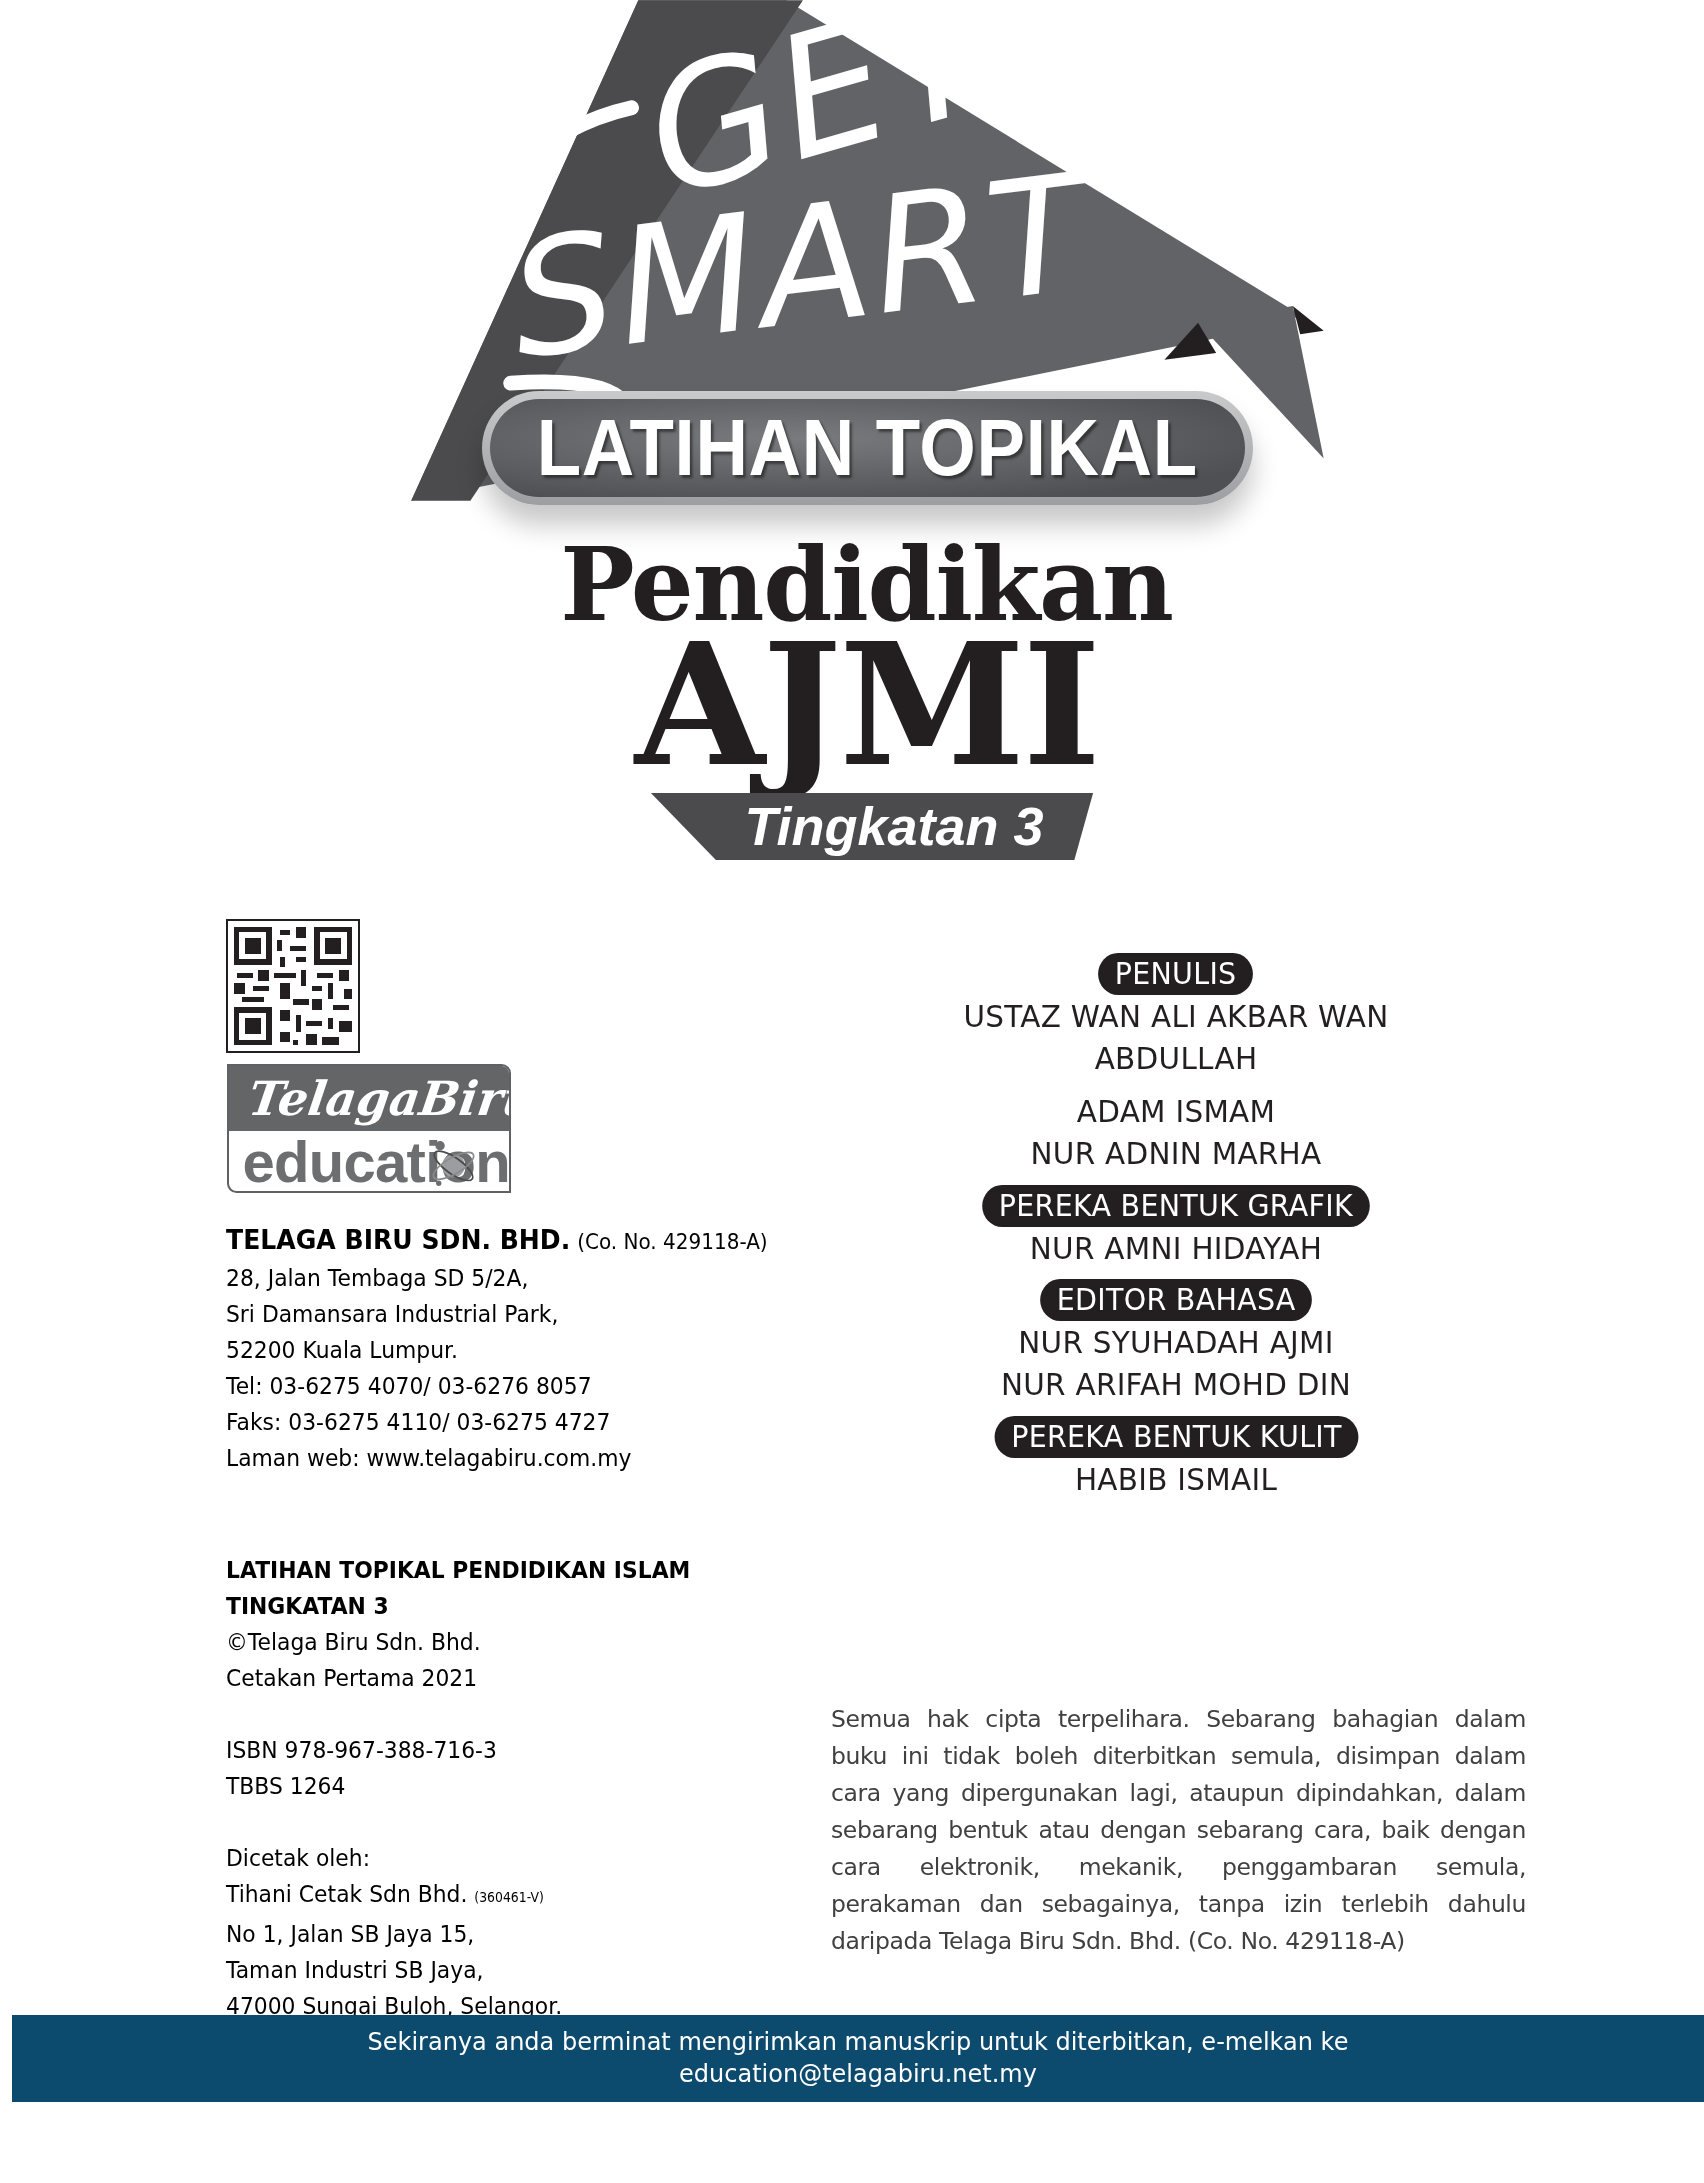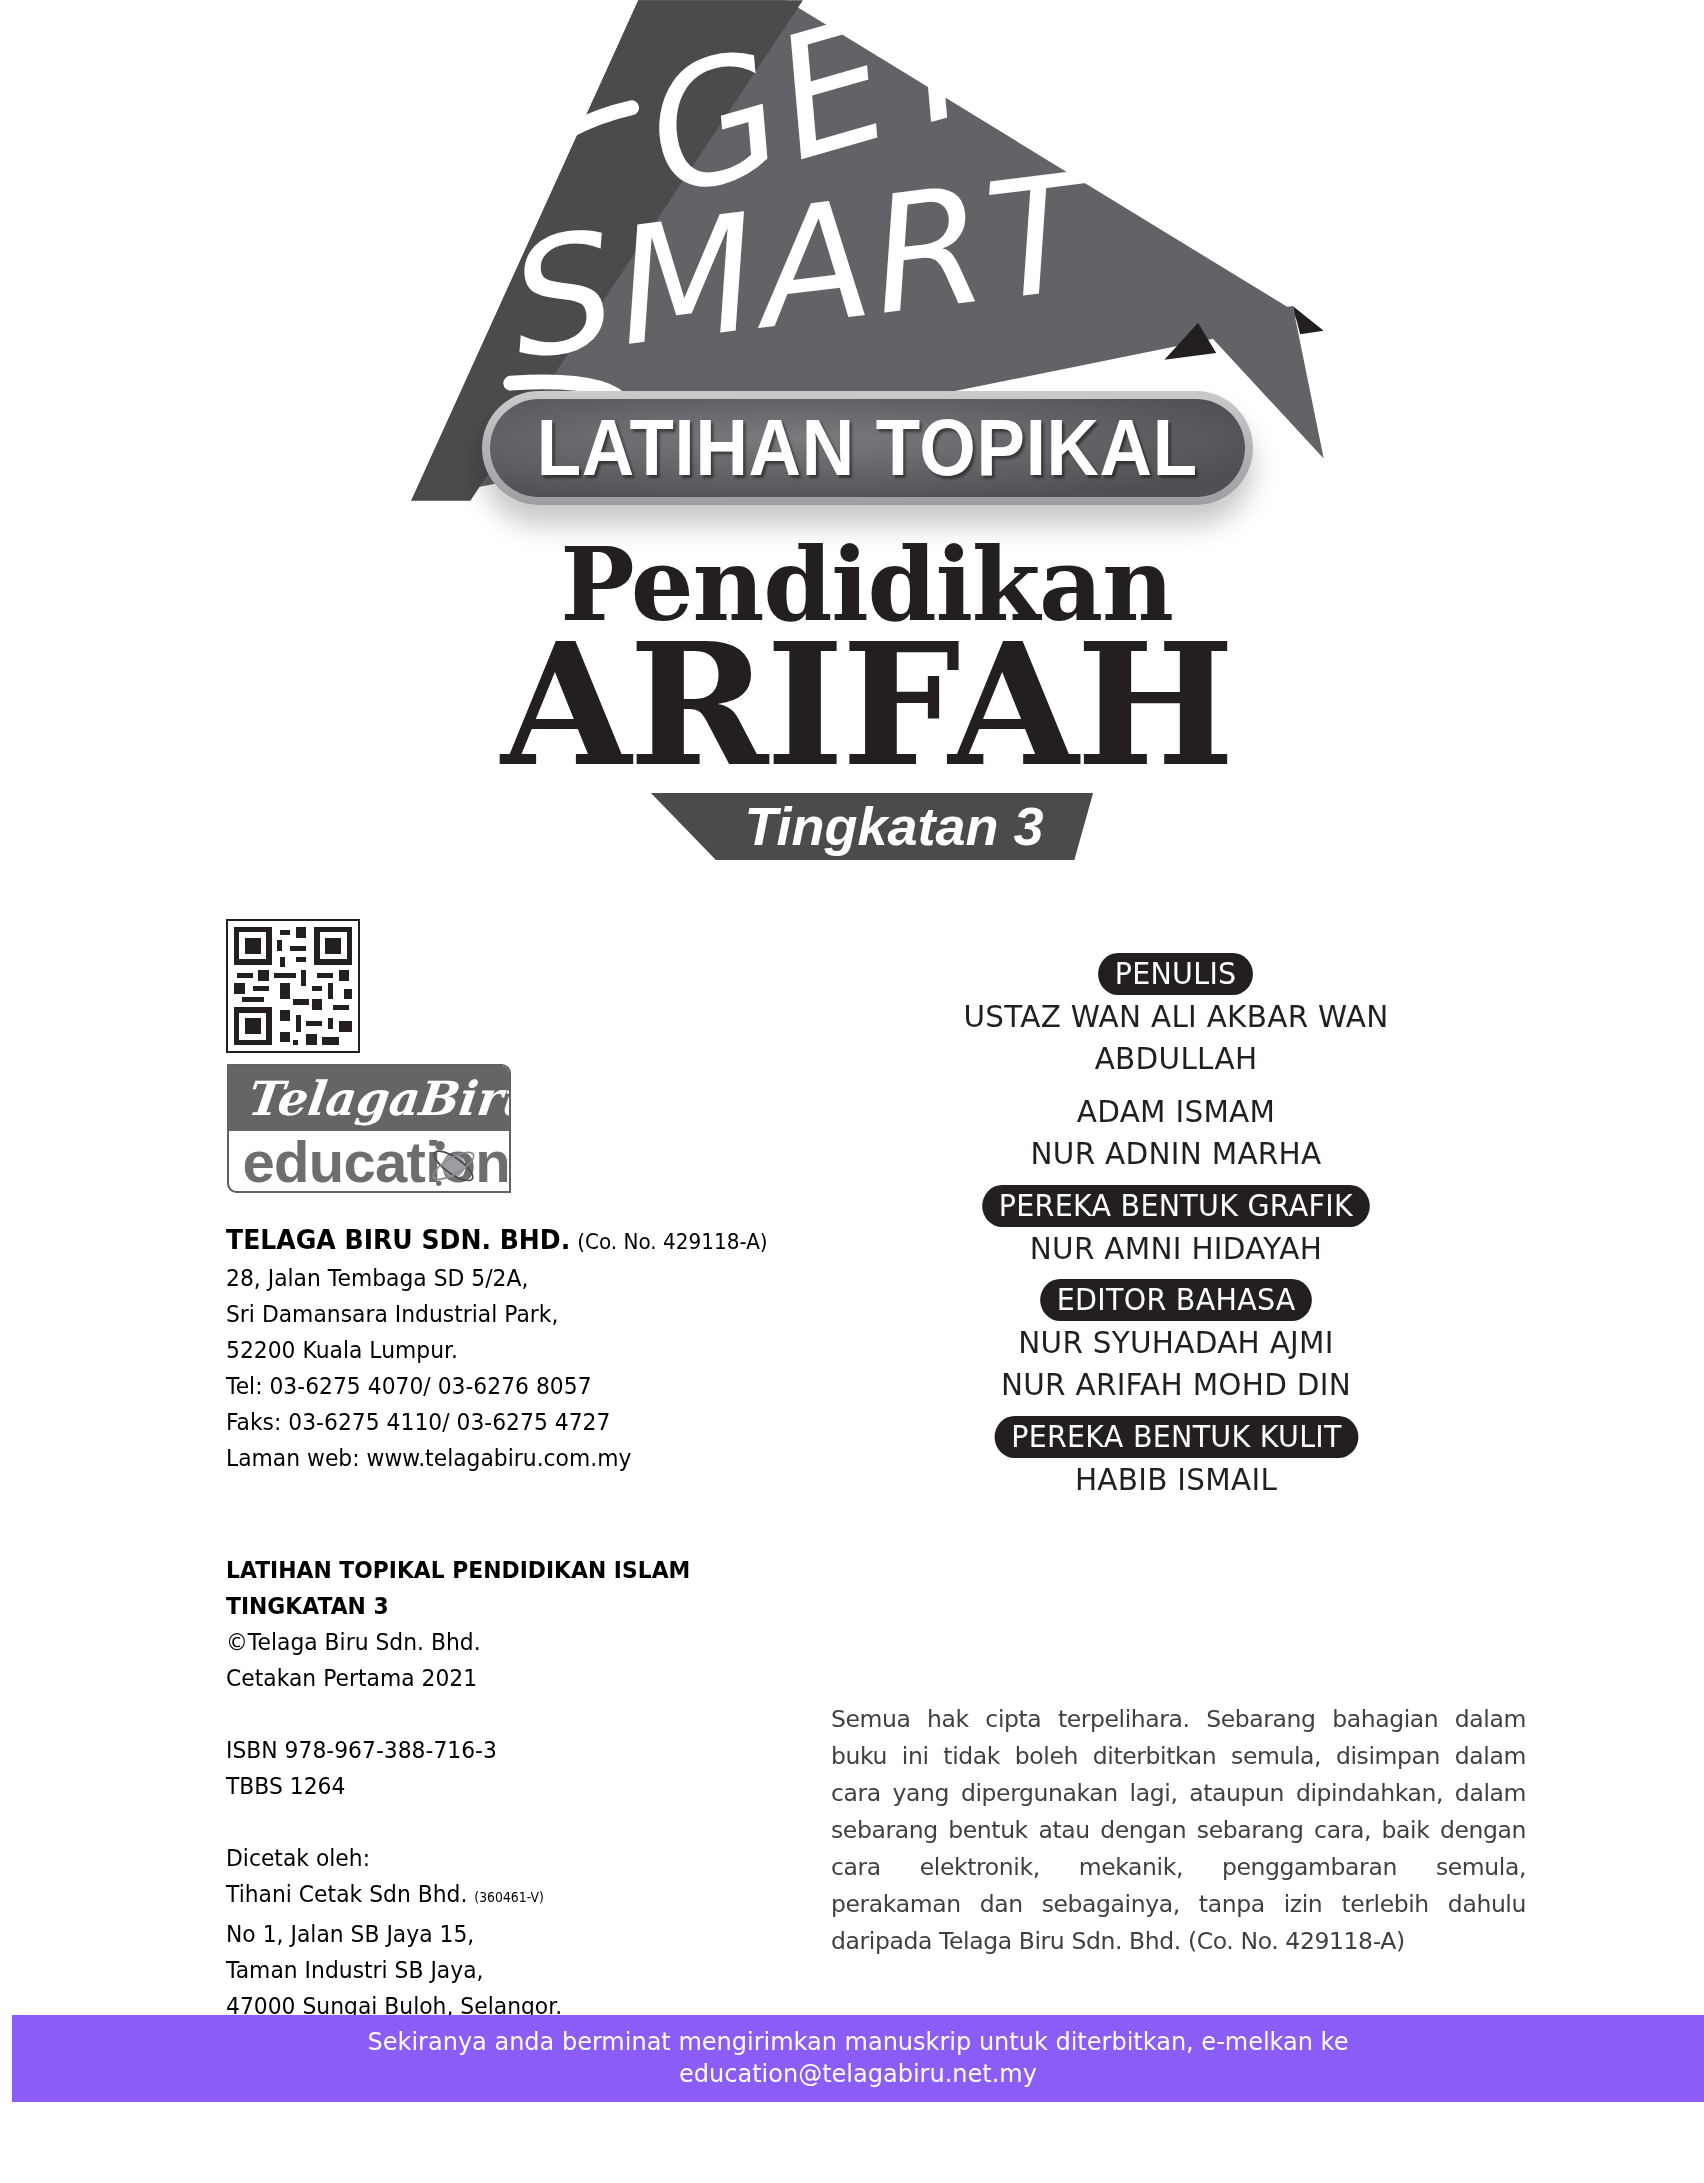--- a/index.html
+++ b/index.html
@@ -62,21 +62,21 @@
                  font-size: 30px; line-height: 42px; padding: 0 17.5px; letter-spacing: 0.3px;
                  transform: scaleX(0.95); }
   .credit-name { font-size: 31px; line-height: 42px; color: #231f20; letter-spacing: 0.3px;
                  transform: scaleX(0.95); }
 
   .rights { left: 831px; top: 1701px; width: 695px; font-family: "DejaVu Sans", sans-serif;
             font-size: 23.5px; line-height: 37px; text-align: justify; text-align-last: left; color: #404040;
             letter-spacing: -0.4px; }
 
   
-  .banner { left: 12px; top: 2015px; width: 1692px; height: 87px; background: #8b5cf6;
+  .banner { left: 12px; top: 2015px; width: 1692px; height: 87px; background: #0c4a6e;
             color: #fff; text-align: center; font-family: "DejaVu Sans", sans-serif; font-size: 24px;
             line-height: 32px; padding-top: 10.8px; box-sizing: border-box; }
 </style>
 </head>
 <body>
 
 <svg id="cover-art" class="abs" viewBox="0 0 2536 800" width="1704" height="538">
 
   <polygon points="950,0 1170,0 1938,470 1800,505 612,745" fill="#626366"></polygon>
 
@@ -92,21 +92,21 @@
 <div class="get-smart get-word">GET</div>
 <div class="get-smart smart-word">SMART</div>
 
 <div class="abs pill-title">
   <div class="pill-inner">
       <span>LATIHAN TOPIKAL</span>
     </div>
 </div>
 
 <div class="abs subj-line1">Pendidikan</div>
-<div class="abs subj-line2">ARIFAH</div>
+<div class="abs subj-line2">AJMI</div>
 
 <svg id="ribbon" class="abs" viewBox="0 0 660 100" width="444" height="67">
   <polygon points="0,0 660,0 632,100 97,100" fill="#4b4b4e"></polygon>
 </svg>
 <div class="abs ribbon-text">Tingkatan 3</div>
 
 <svg id="qr-code" class="abs" viewBox="0 0 25 25" width="134" height="134" shape-rendering="crispEdges">
   <rect x="0" y="0" width="25" height="25" fill="#fff" stroke="#231f20" stroke-width="0.6"></rect>
   <g fill="#231f20">
     <rect x="1.5" y="1.5" width="7" height="7"></rect>

